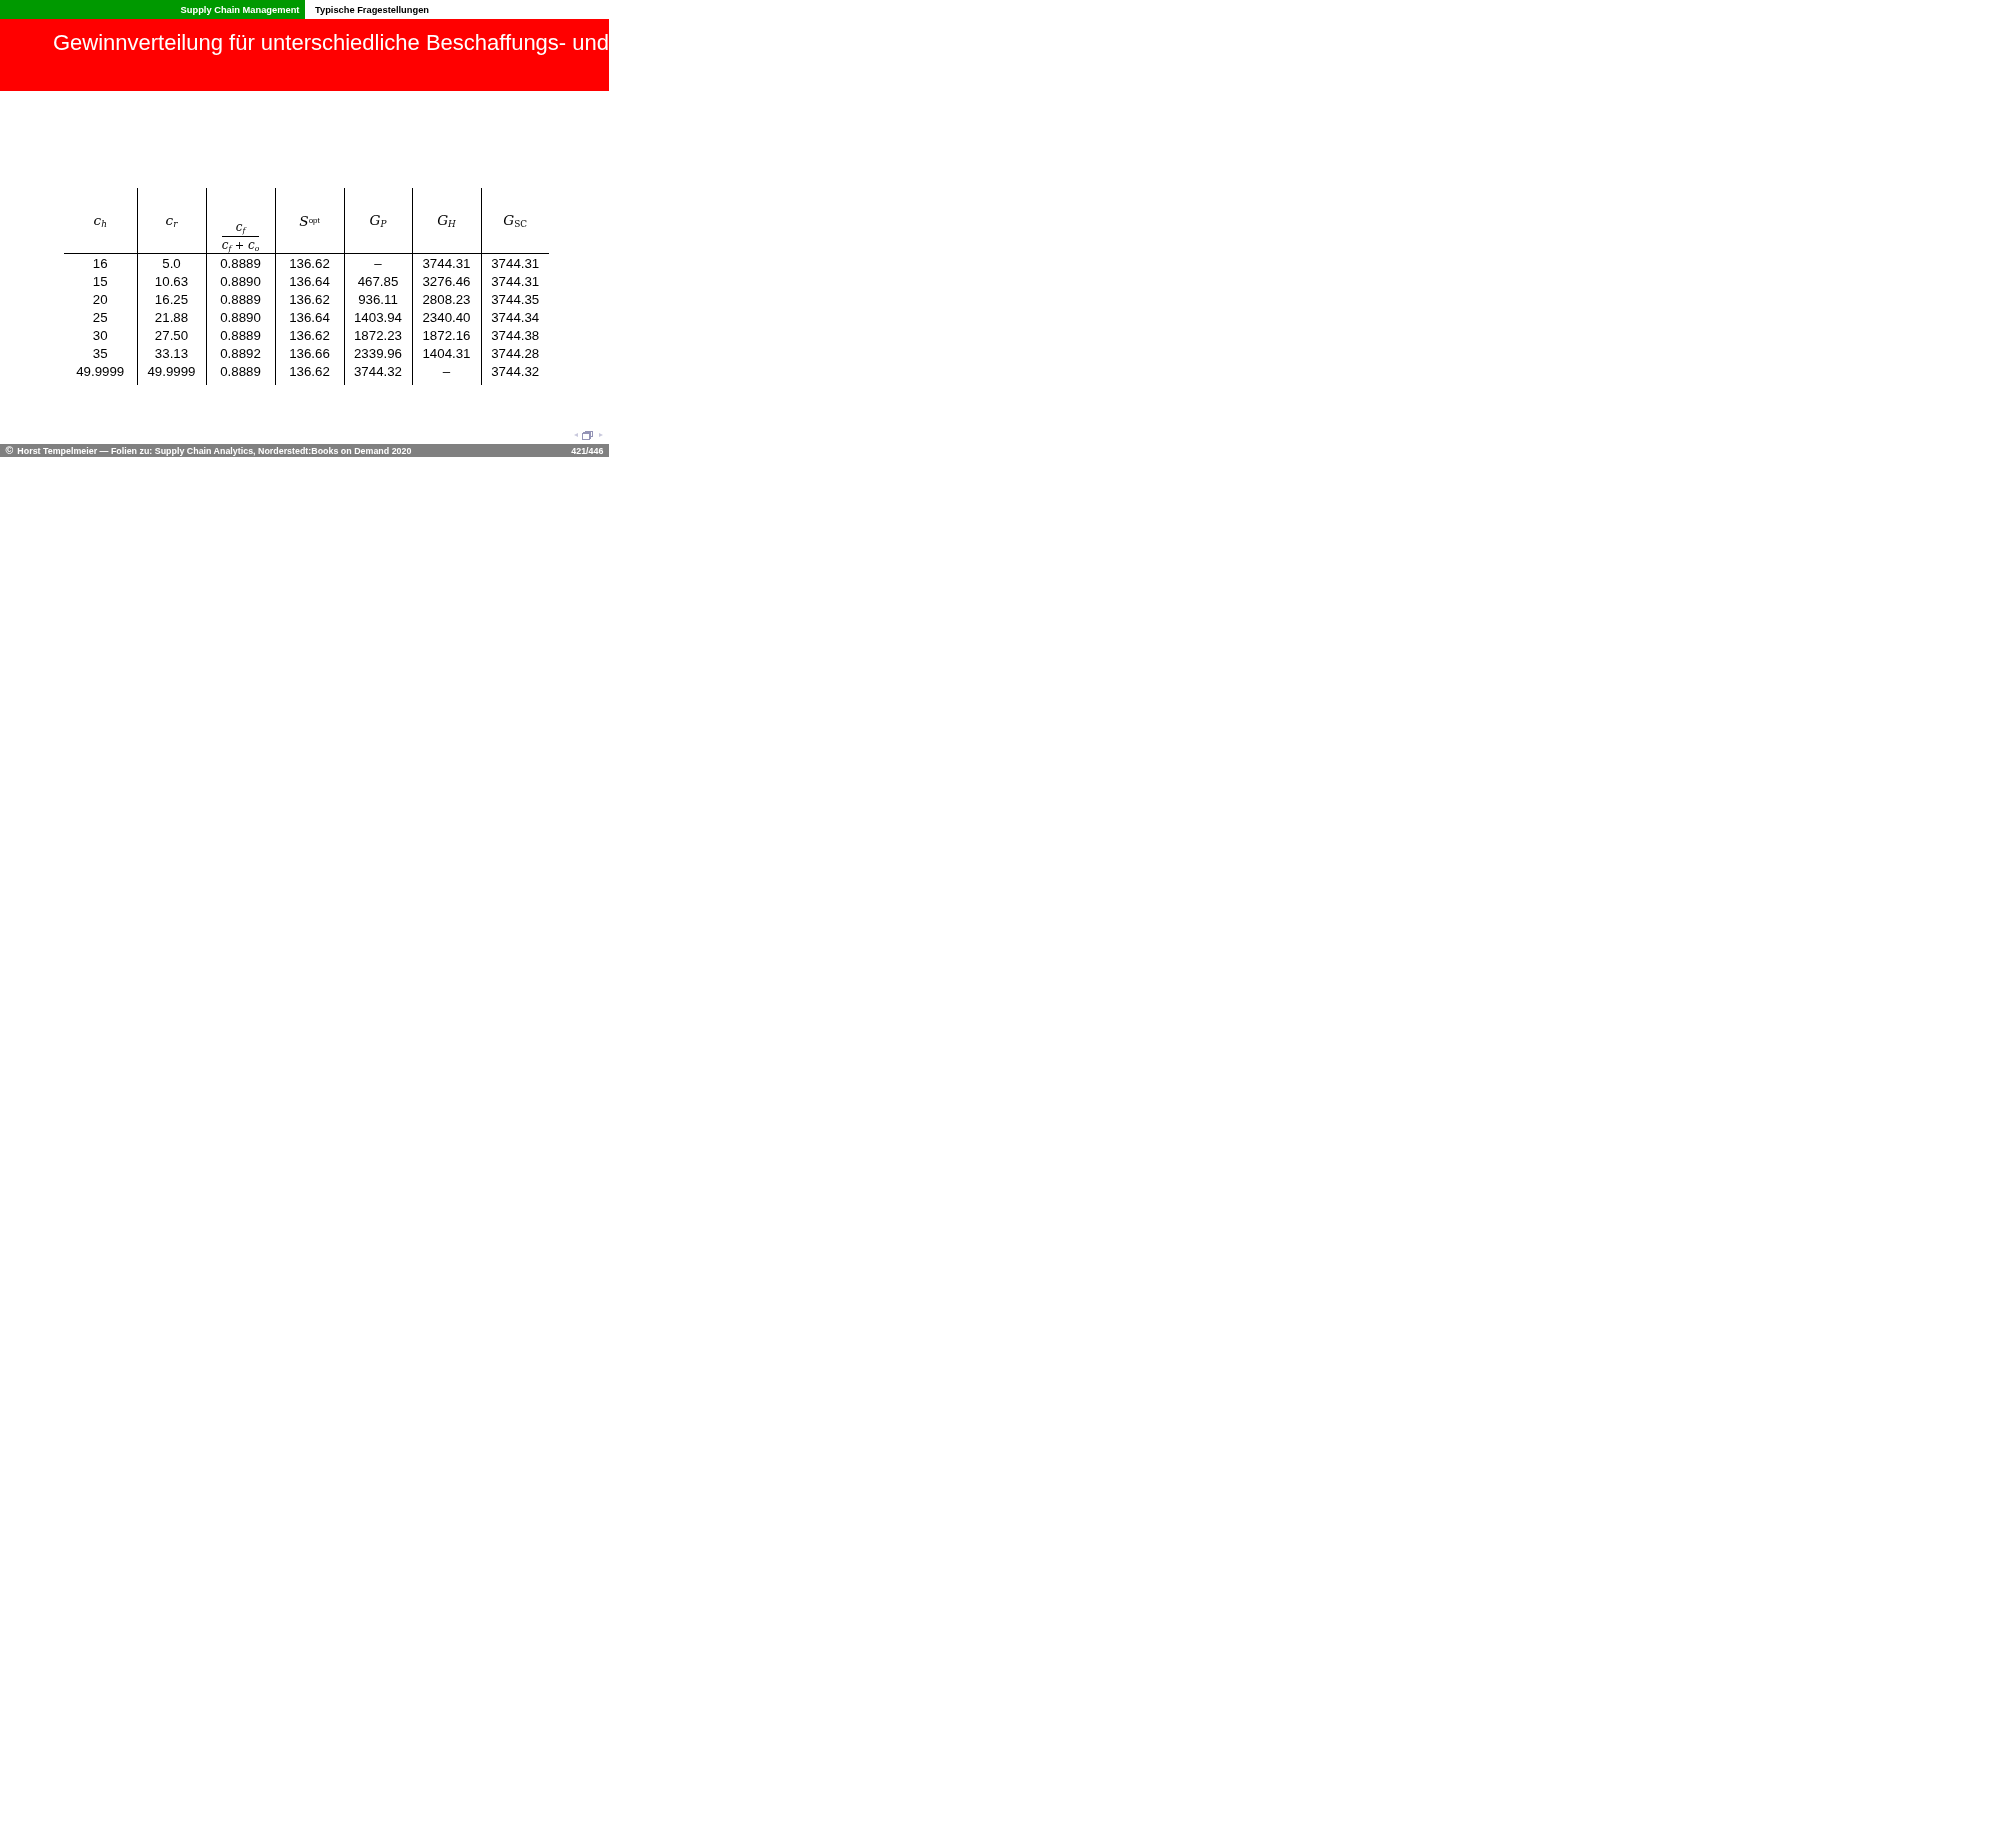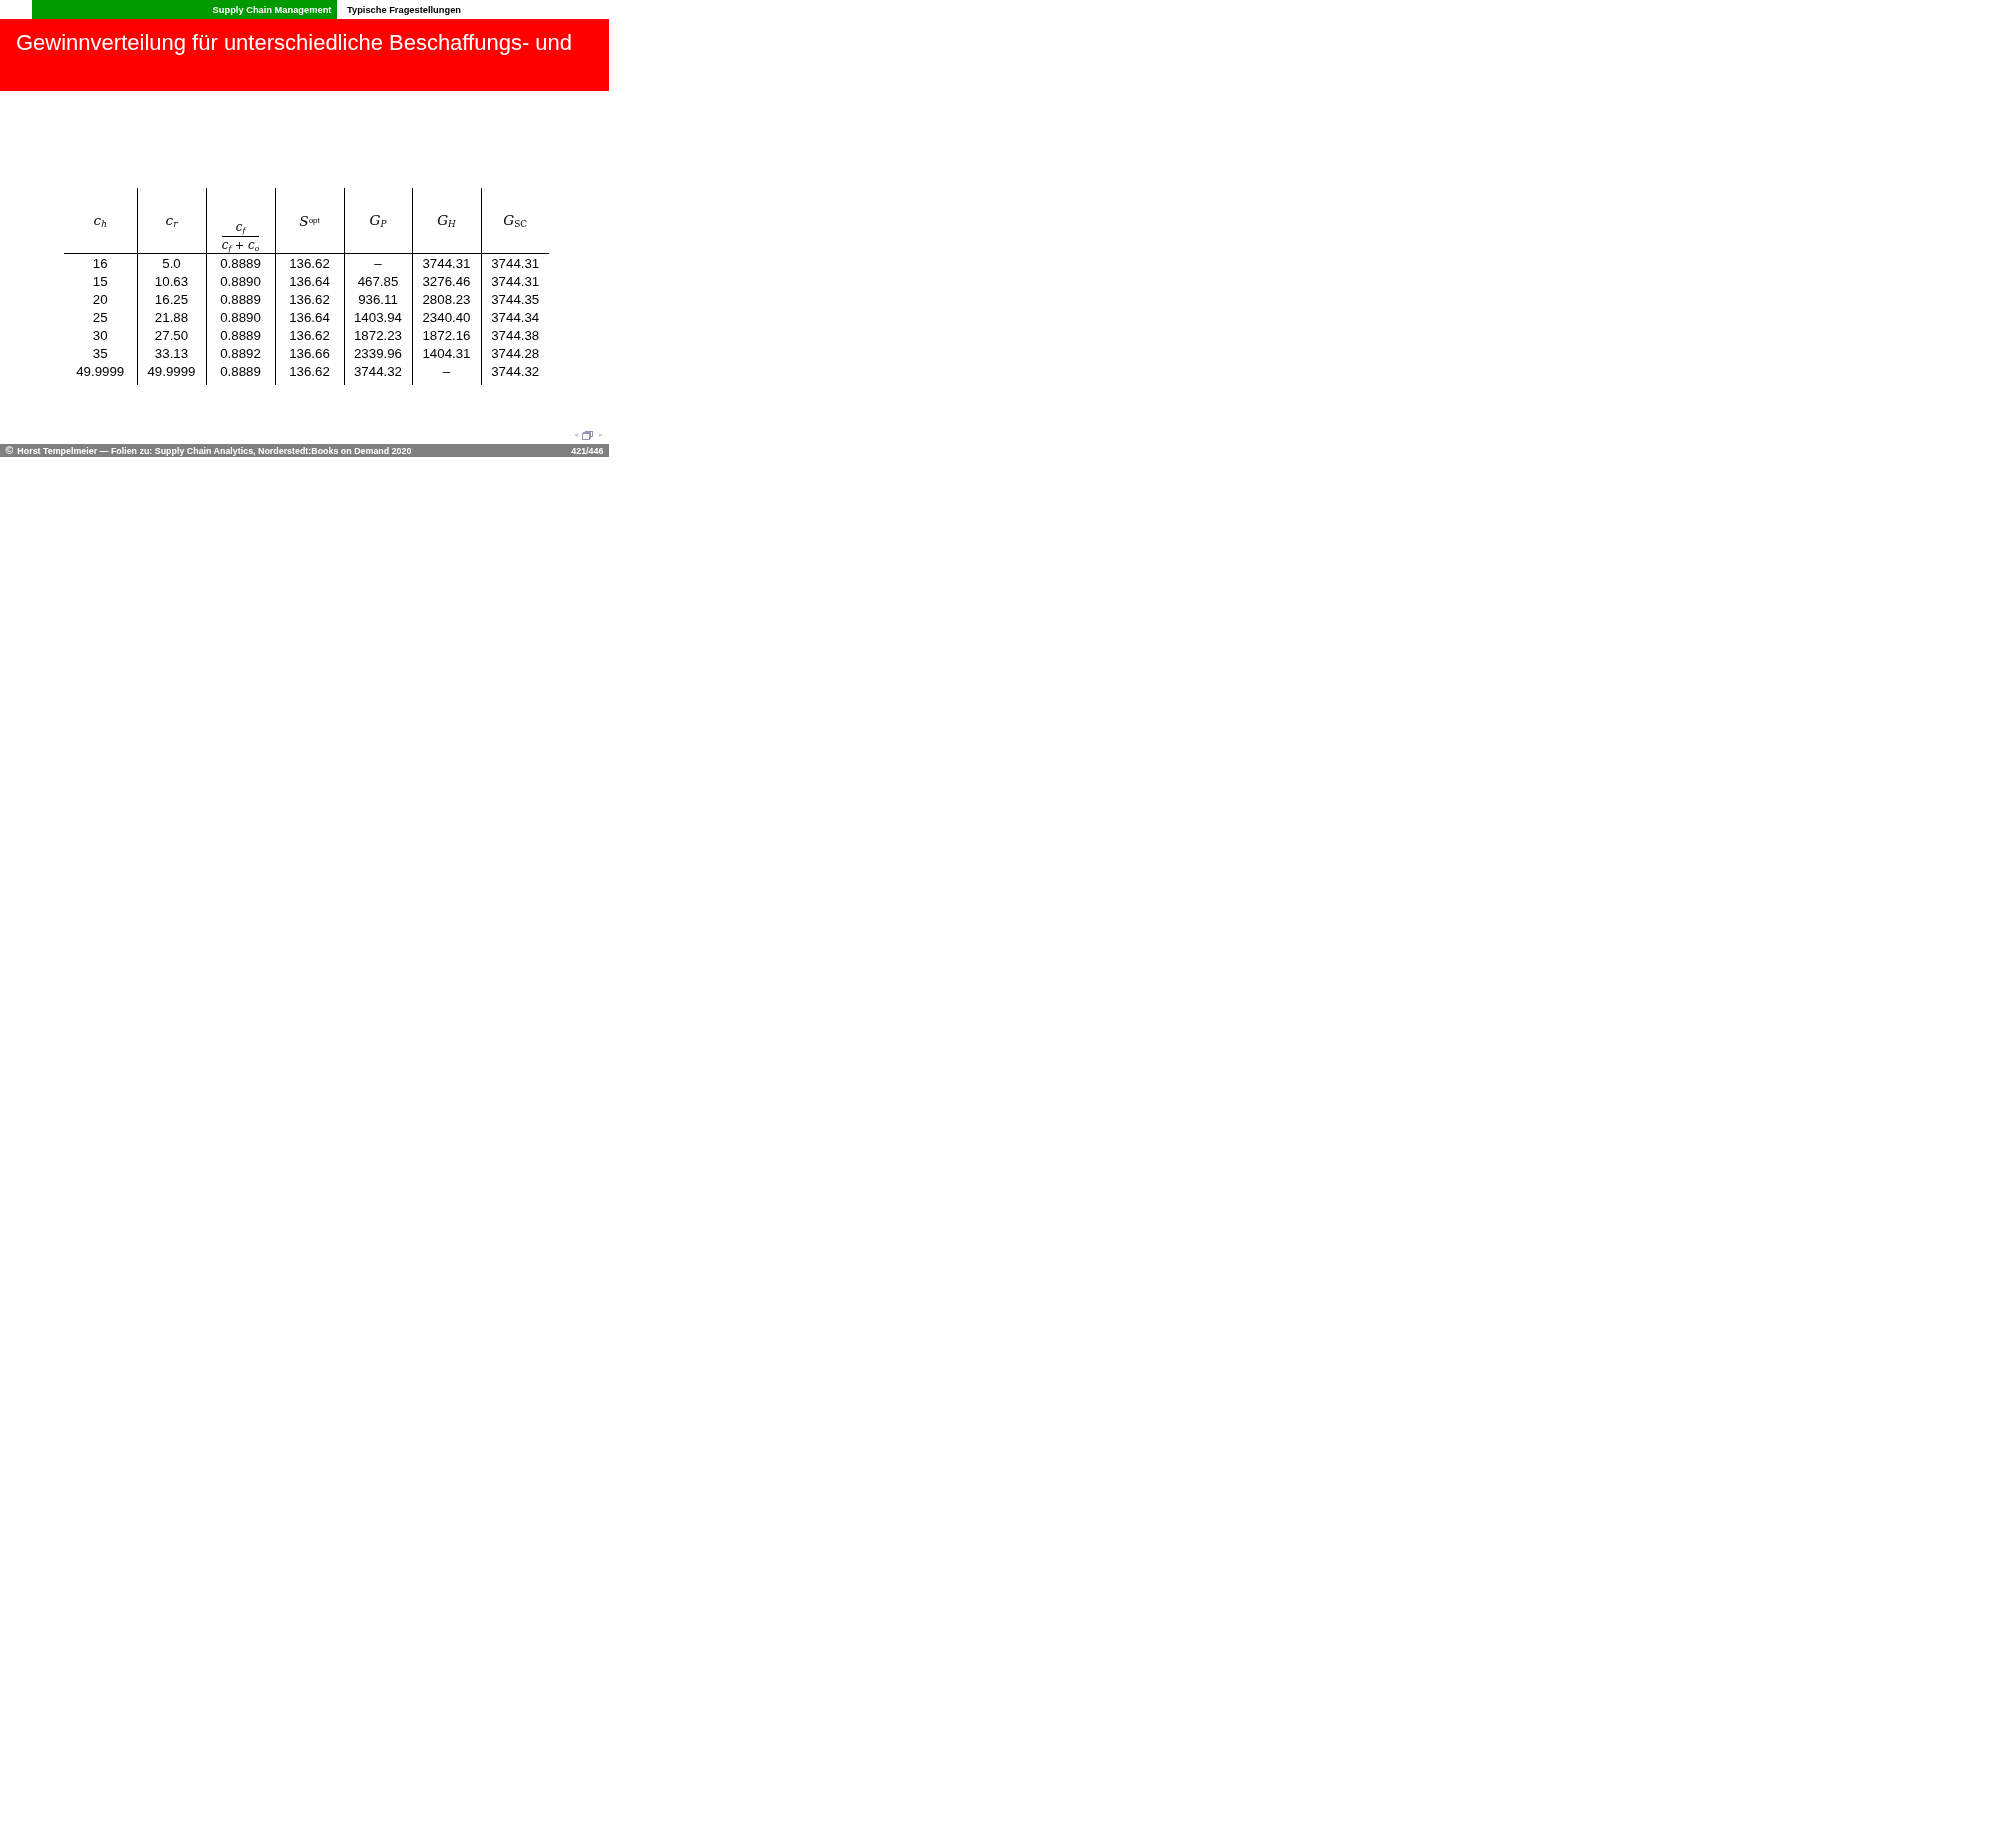--- a/index.html
+++ b/index.html
@@ -2,28 +2,28 @@
 <html style="--section_green: #009900; --title_red: #ff0000; --footer_gray: #808080; --nav_triangle: #c9c9dd; --nav_pages: #9494b6;font-size:6.4px"><head>
 <meta charset="utf-8">
 <style>
   html,body { margin:0; padding:0; background:#ffffff; }
   body { font-family: "Liberation Sans", sans-serif; }
   .slide { position:relative; width:609px; height:457px; background:#ffffff; overflow:hidden; }
 
   
   .topbar { position:absolute; top:0; left:0; width:609px; height:19px; display:flex; }
   .topbar-green { width:305px; height:19px; background:var(--section_green,#009900);
-                  display:flex; align-items:center; justify-content:flex-end; padding-right:5.6px; box-sizing:border-box;margin-left:32px; }
+                  display:flex; align-items:center; justify-content:flex-end; padding-right:5.6px; box-sizing:border-box; }
   .topbar-green span { color:#ffffff; font-weight:bold; font-size:9.3px; }
   .topbar-white { flex:1; height:19px; background:#ffffff; display:flex; align-items:center; padding-left:10px; box-sizing:border-box; }
   .topbar-white span { color:#000000; font-weight:bold; font-size:9.3px; }
 
   
   .banner { position:absolute; top:19px; left:0; width:609px; height:72px;
-            background:var(--title_red,#ff0000); box-sizing:border-box; padding:7.3px 0 0 16px; }
+            background:var(--title_red,#ff0000); box-sizing:border-box; padding:7.3px 0 0 16px;text-align:right; }
   .title-line { color:#ffffff; font-size:22px; line-height:33px; white-space:nowrap; }
 
   
   .dtable { position:absolute; left:64px; top:188px; border-collapse:collapse; table-layout:fixed; }
   .dtable th, .dtable td { padding:0; text-align:center; vertical-align:middle; font-weight:normal; }
   .dtable th + th, .dtable td + td { border-left:0.6px solid #000; }
   .dtable thead th { border-bottom:1.2px solid #000; height:29px; }
   .dtable tbody td { height:18px; font-size:13.3px; color:#000; }
   .dtable tr.spacer td { height:5.2px; }
 

